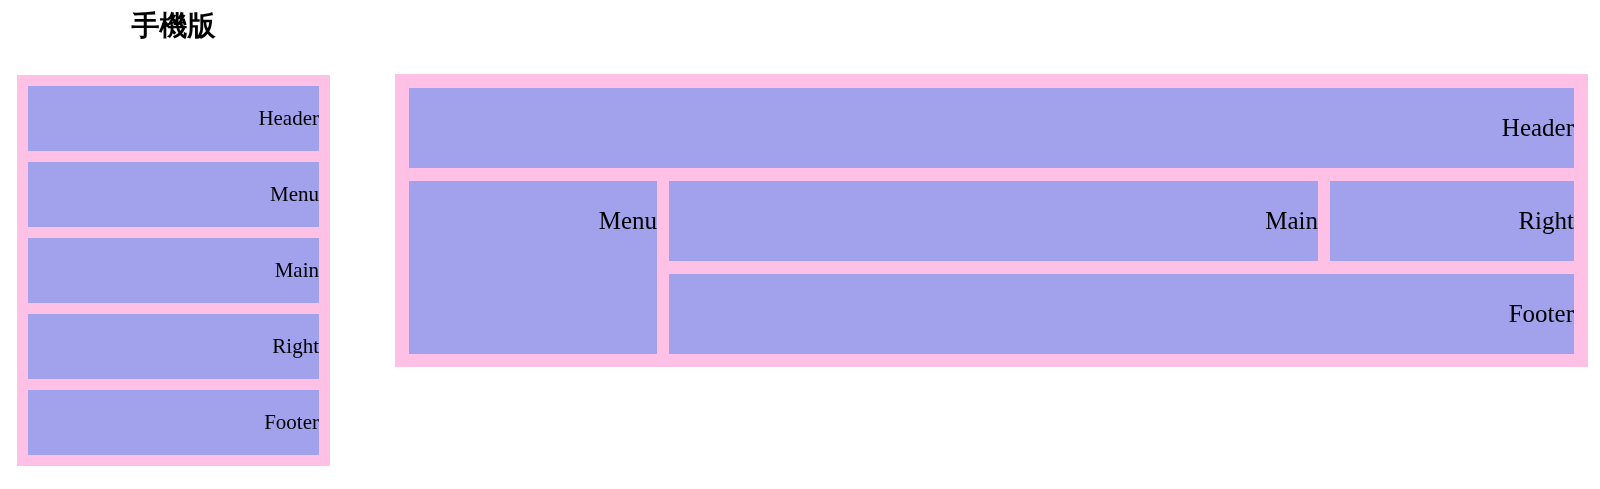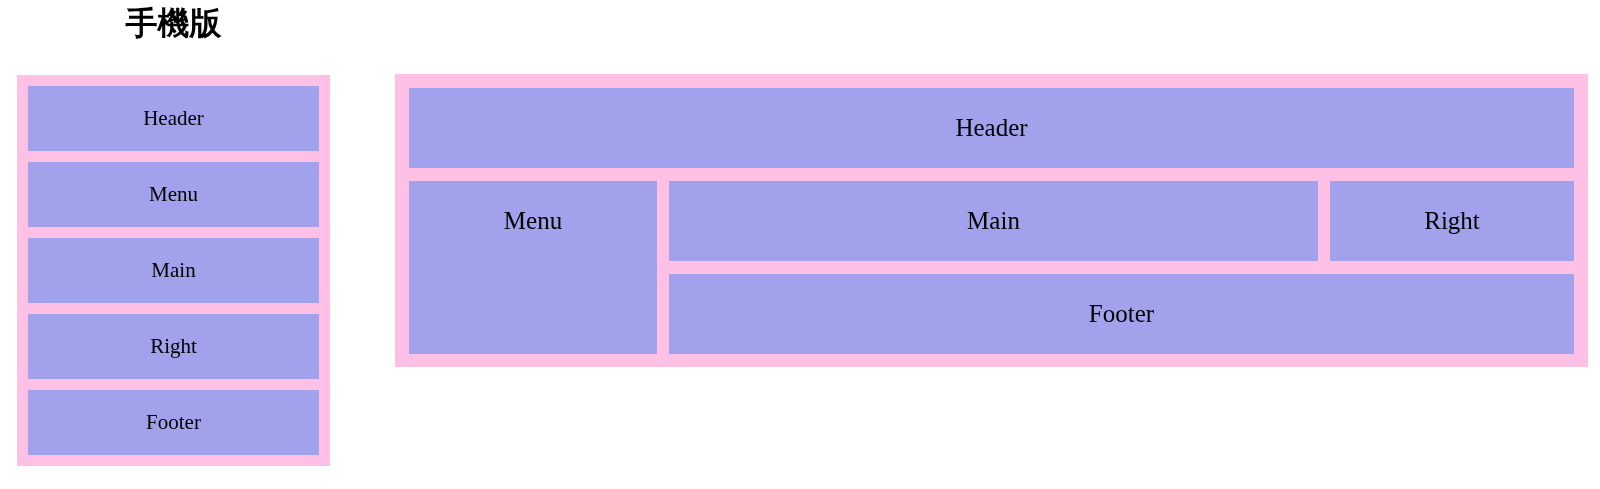--- a/index.html
+++ b/index.html
@@ -19,32 +19,32 @@
     background: var(--page-bg);
     overflow: hidden;
   }
 
   .section-title {
     position: absolute;
     top: 4px;
     height: 44px;
     line-height: 44px;
     text-align: center;
-    font-size: 32px;
+    font-size: 28px;
     font-weight: bold;
     color: var(--label);
-    font-family: Liberation Mono, monospace;
+    font-family: Liberation Serif, serif;
   }
   .title-mobile { left: 17px; width: 313px; }
   .title-desktop { left: 395px; width: 1193px; }
 
   .box {
     background: var(--purple);
     color: var(--label);
-    text-align: center;
+    text-align: right;
     font-family: "Liberation Serif", serif;
   }
 
   
   .mobile-container {
     position: absolute;
     left: 17px;
     top: 75px;
     width: 313px;
     height: 391px;

